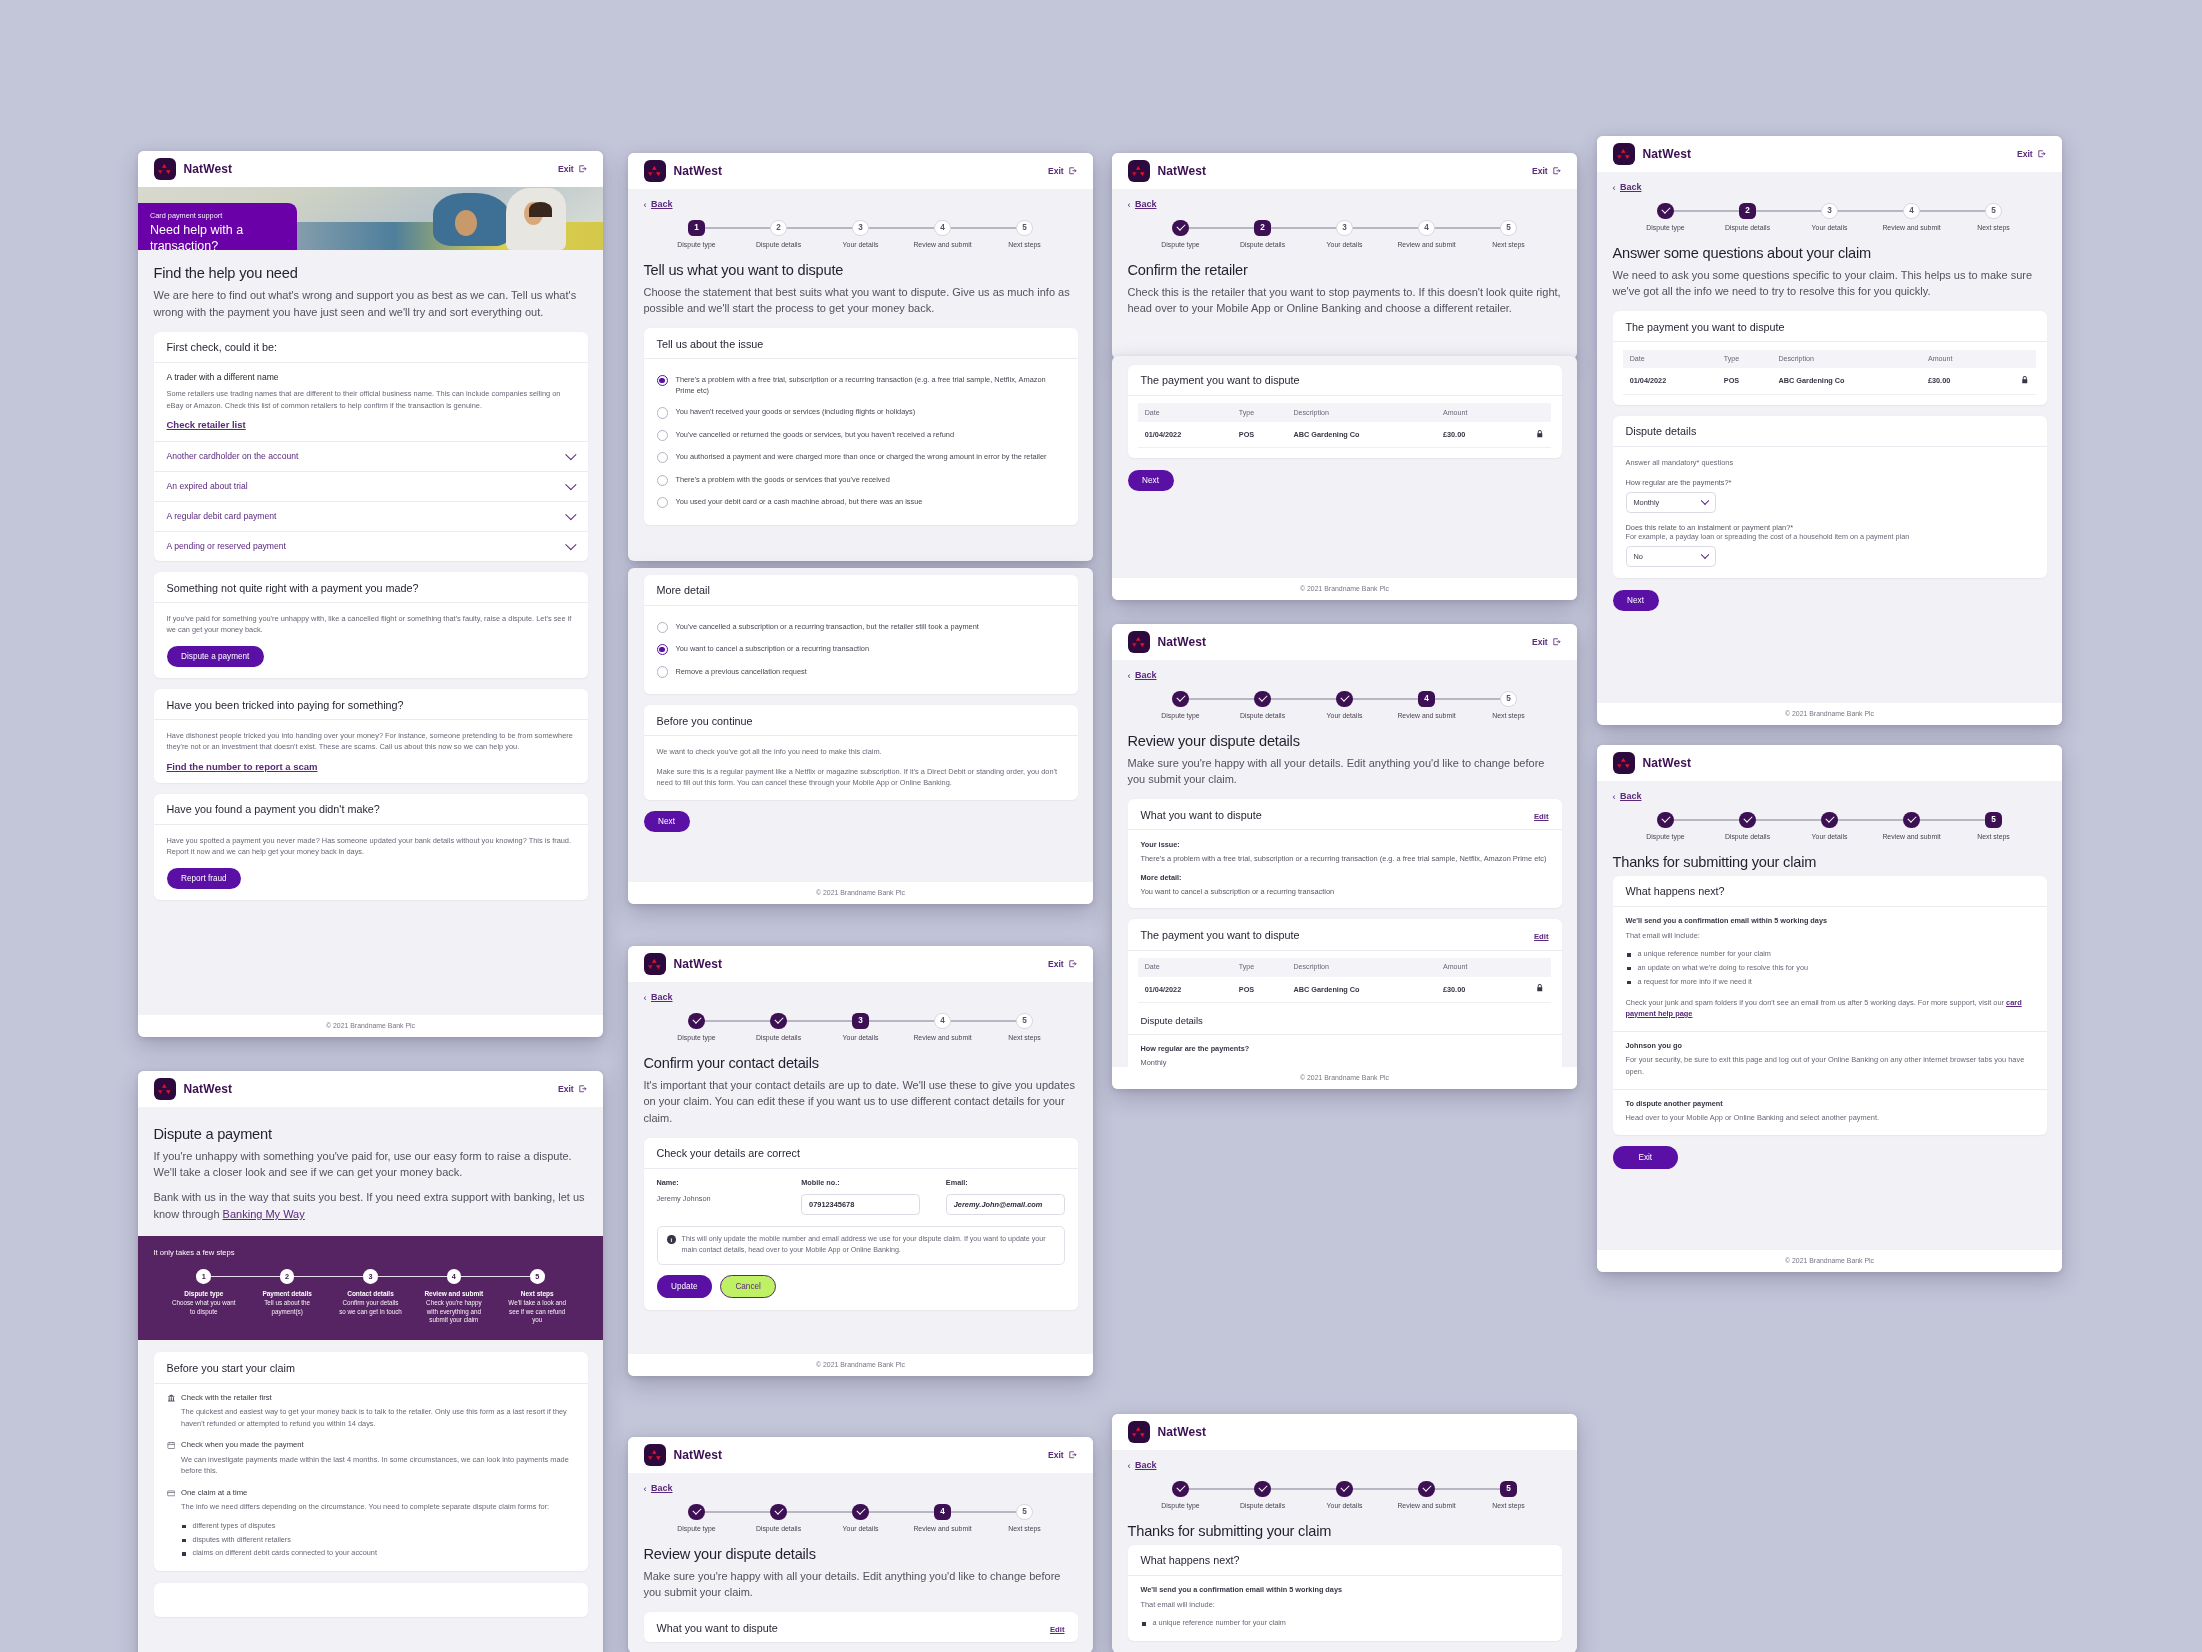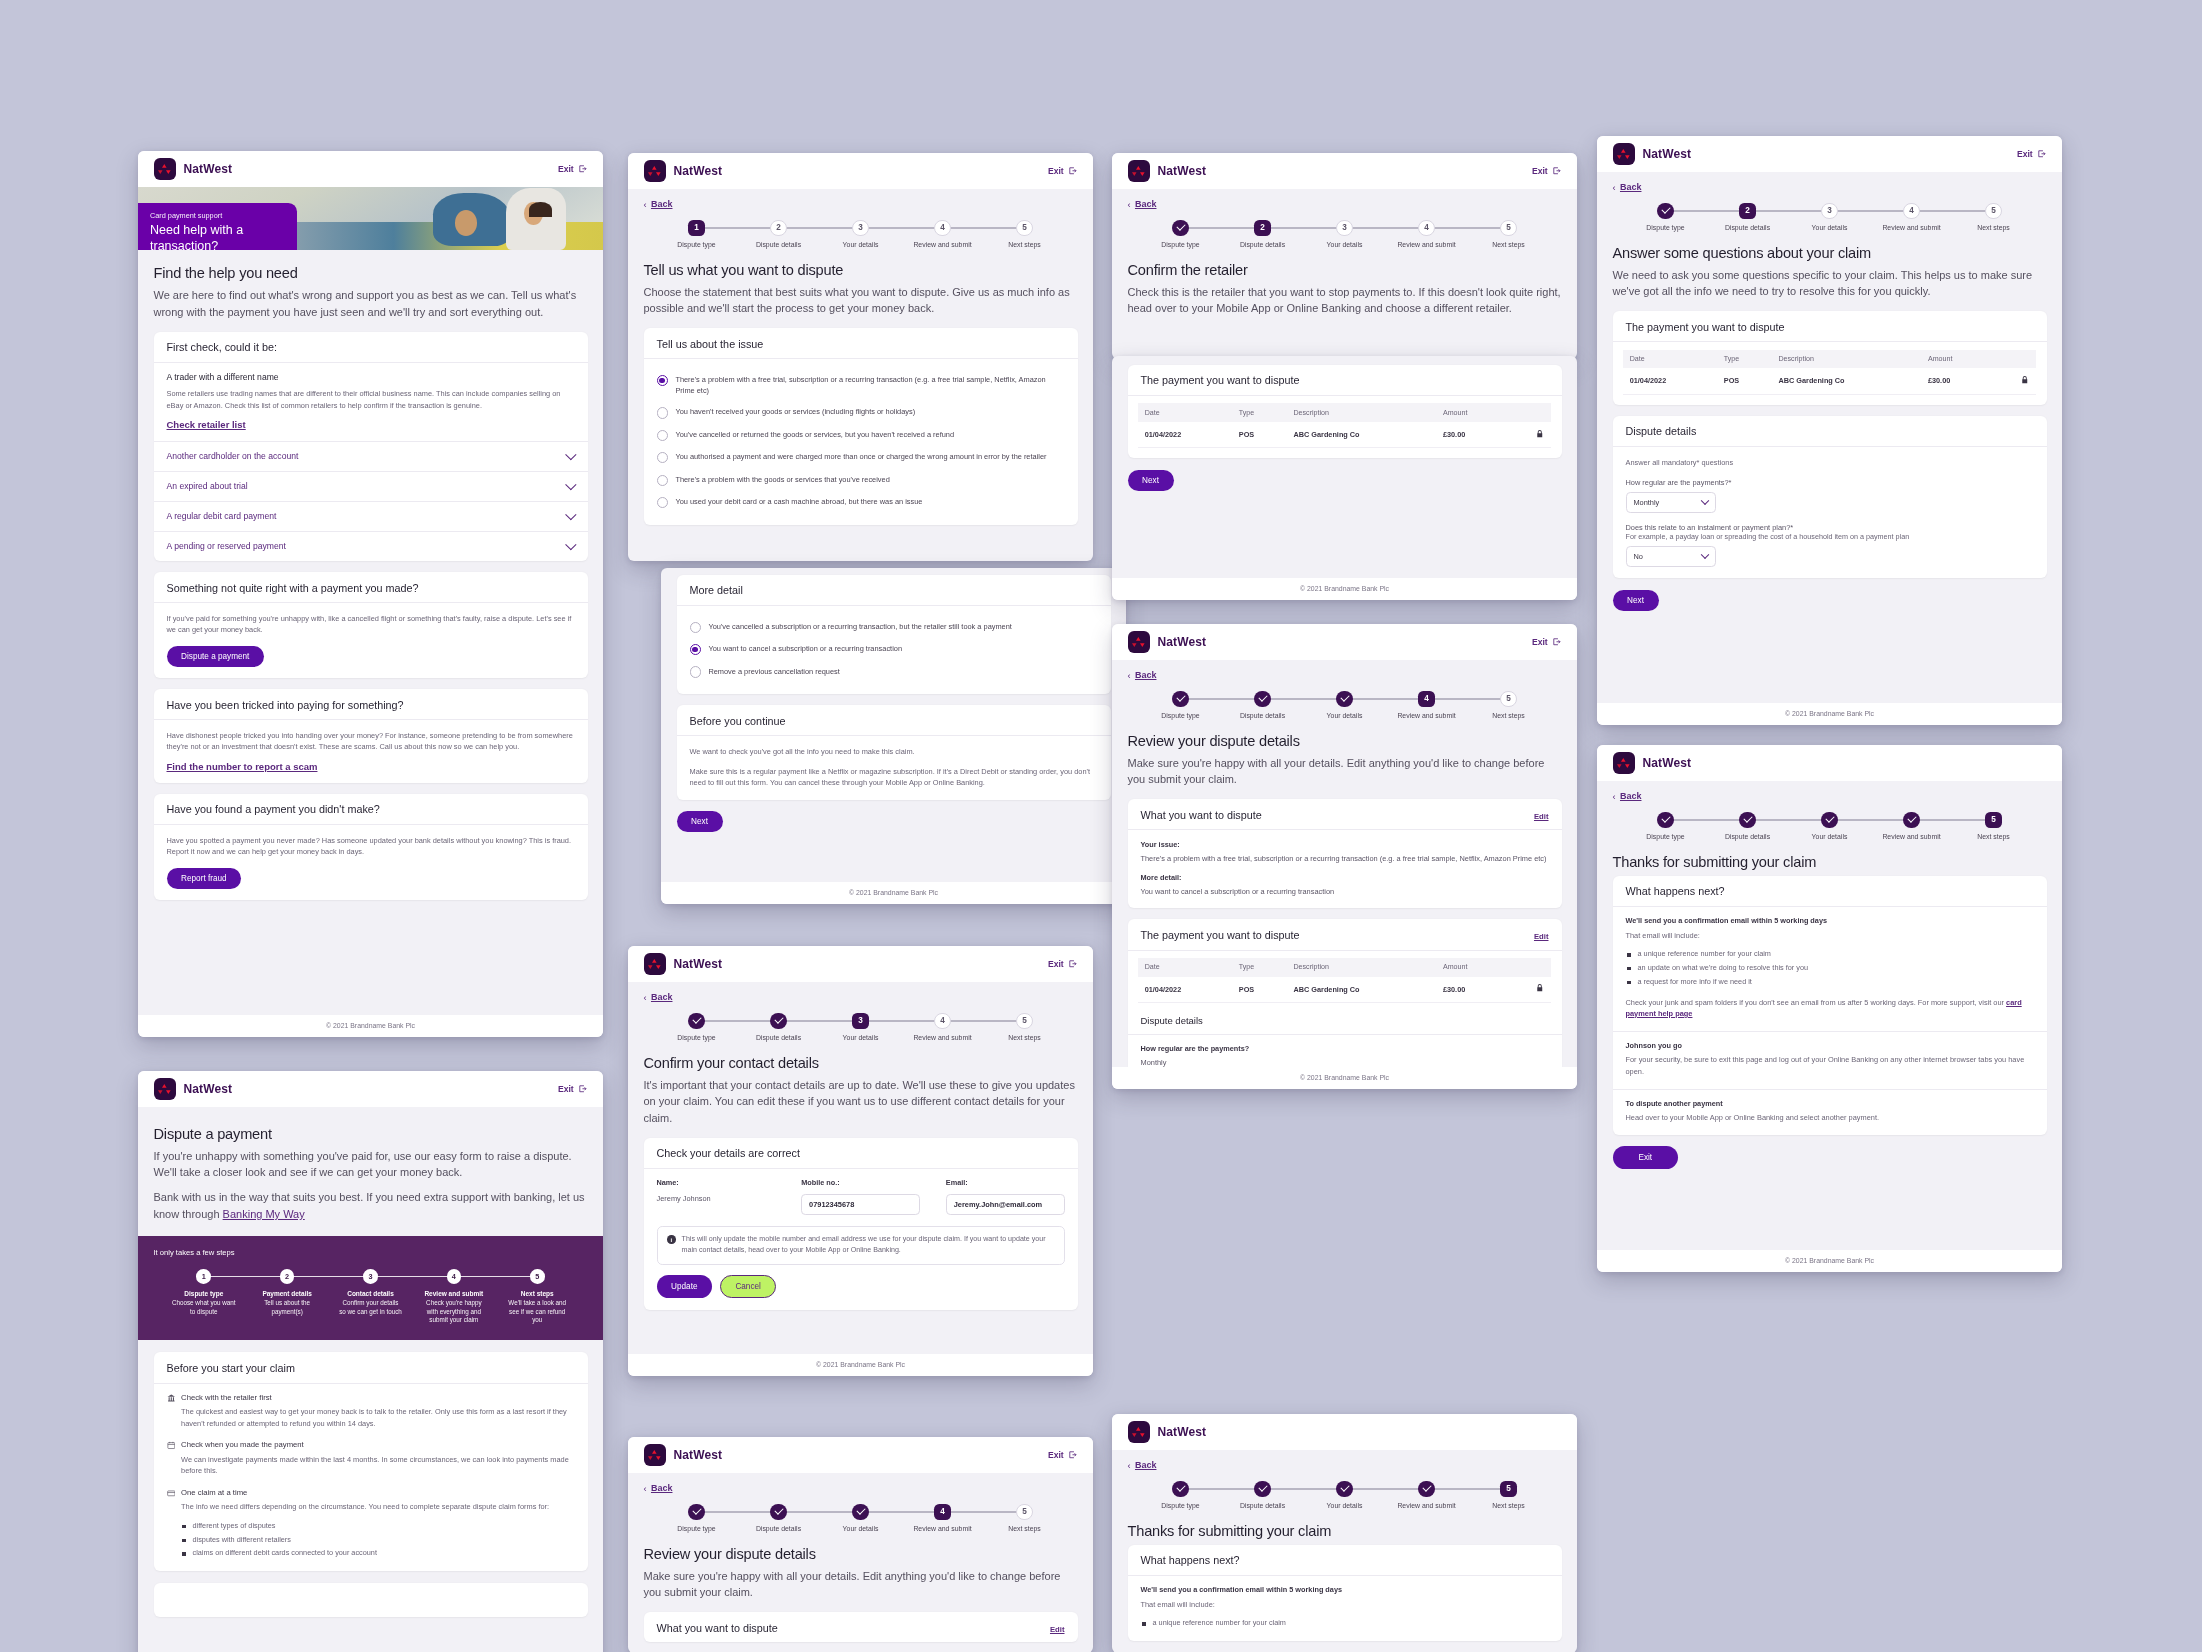--- a/index.html
+++ b/index.html
@@ -470,21 +470,21 @@
             </label>
           <label class="radio-row">
               <span class="radio"></span>
               <span class="radio-label">You used your debit card or a cash machine abroad, but there was an issue</span>
             </label>
         </div>
       </div>
     </div>
   </div>
 
-  <div class="screen" style="left:628px; top:568px; width:465px; height:336px;margin-left:33px;">
+  <div class="screen" style="left:628px; top:568px; width:465px; height:336px;">
     <div class="body" style="padding-top:6.9px;">
       <div class="card">
         <div class="card-head">More detail</div>
         <div class="card-sec">
           <label class="radio-row">
               <span class="radio"></span>
               <span class="radio-label">You've cancelled a subscription or a recurring transaction, but the retailer still took a payment</span>
             </label>
           <label class="radio-row">
               <span class="radio on"></span>
@@ -572,21 +572,21 @@
             <div class="field">
               <div class="flabel">Name:</div>
               <div class="fstatic">Jeremy Johnson</div>
             </div>
             <div class="field">
               <div class="flabel">Mobile no.:</div>
               <div class="finput">07912345678</div>
             </div>
             <div class="field">
               <div class="flabel">Email:</div>
-              <div class="finput" style="word-break:break-all;">Jeremy.John@email.com</div>
+              <div class="finput" style="word-break:break-all;font-style:italic;">Jeremy.John@email.com</div>
             </div>
           </div>
           <div class="notebox">
             <span class="info-i">i</span>
             <span class="ptext">This will only update the mobile number and email address we use for your dispute claim. If you want to update your main contact details, head over to your Mobile App or Online Banking.</span>
           </div>
           <div class="btn-row">
             <span class="btn">Update</span>
             <span class="btn ghost">Cancel</span>
           </div>

